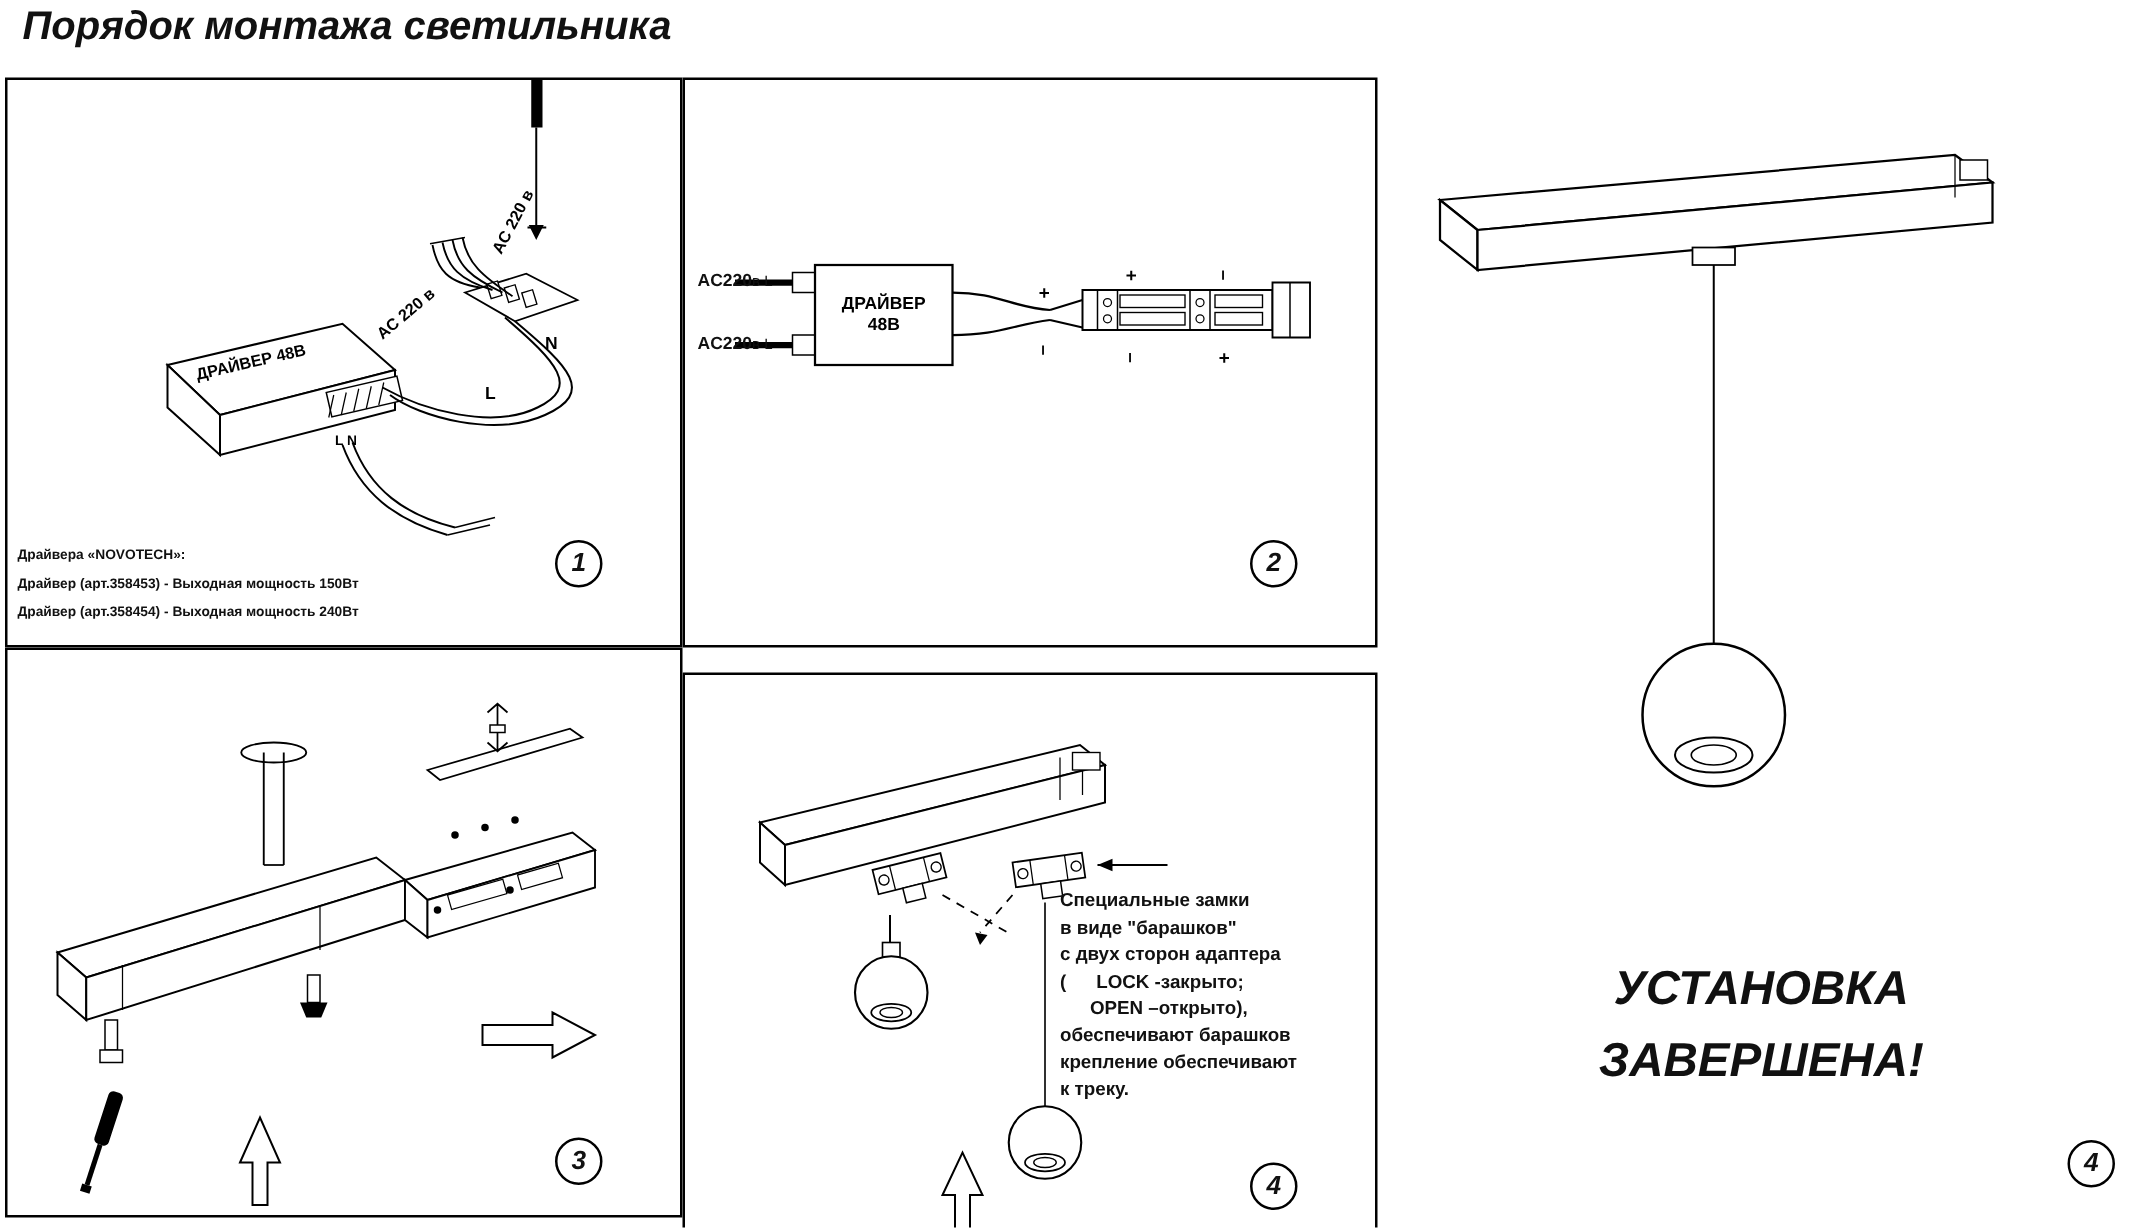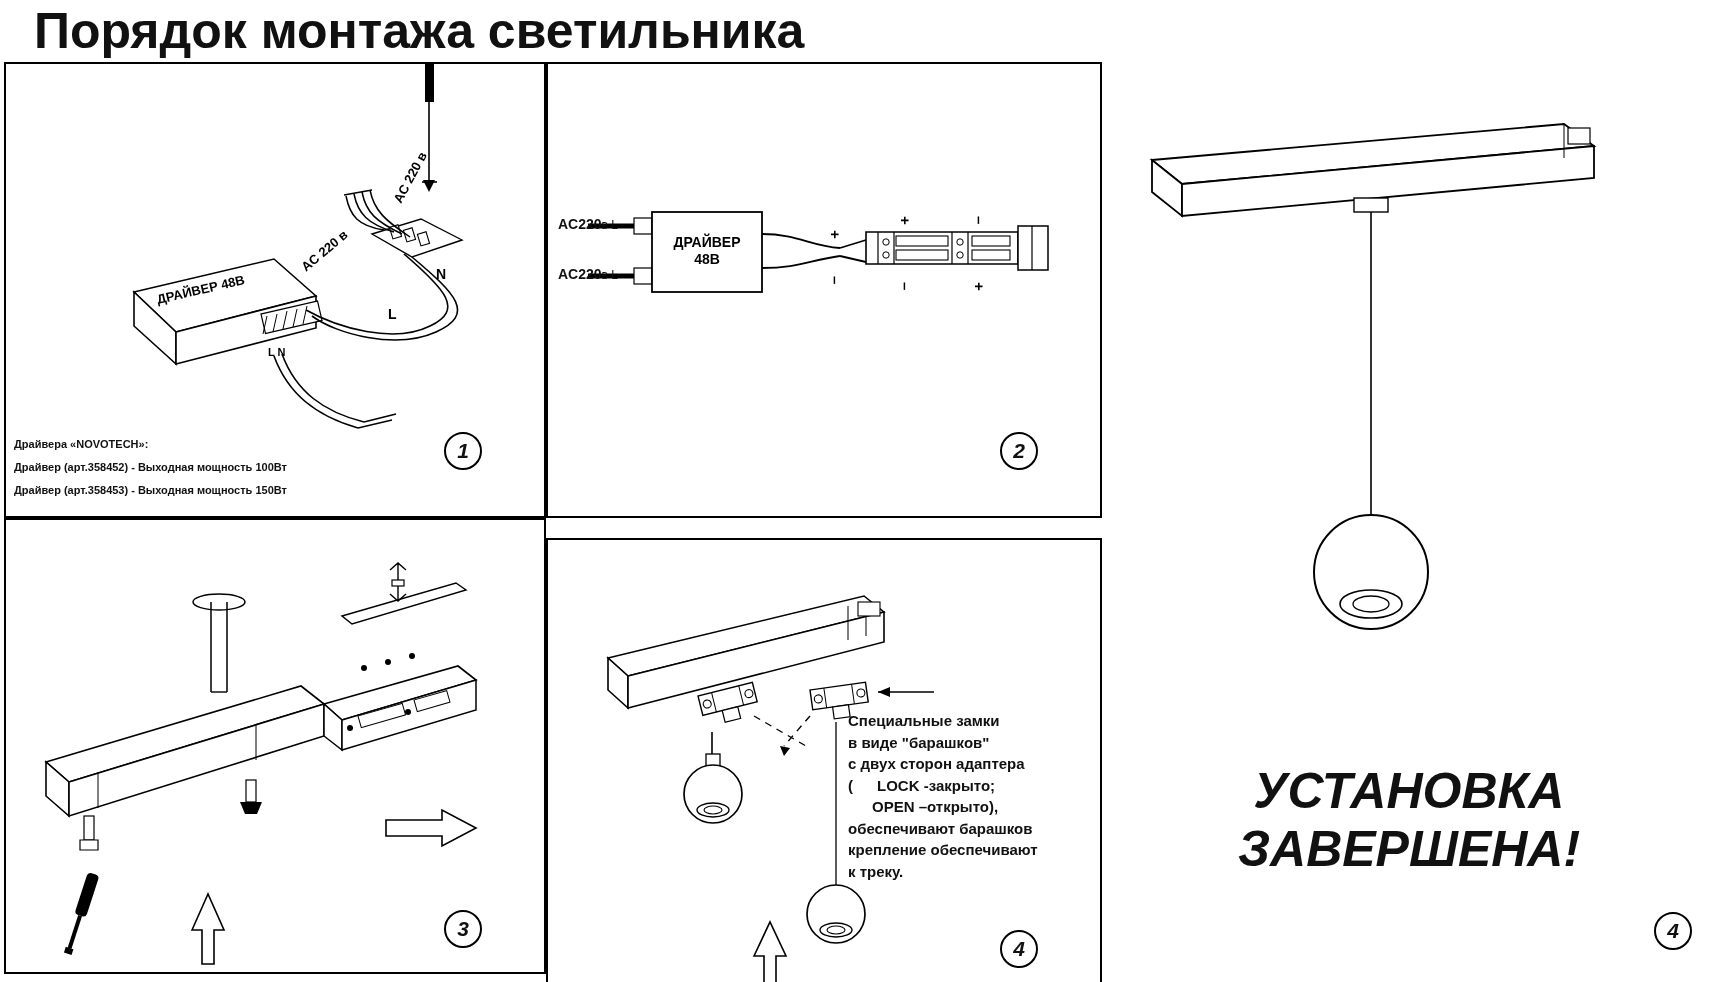--- a/index.html
+++ b/index.html
@@ -4,22 +4,22 @@
 <style>
   html,body{margin:0;padding:0;}
   body{
     width:1720px;height:982px;background:#ffffff;
     font-family:"Liberation Sans", sans-serif;color:#111;
     overflow:hidden;position:relative;
   }
   .page{position:relative;width:1720px;height:982px;}
 
   .title{
-    position:absolute;left:34px;top:2px;
-    font-size:50px;font-weight:bold;
+    position:absolute;left:18px;top:2px;
+    font-size:32px;font-weight:bold;font-style:italic;
     letter-spacing:0px;white-space:nowrap;
   }
 
   
   .grid{position:absolute;left:4px;top:62px;width:1098px;height:912px;}
   .cell{position:absolute;border:2px solid #000;background:#fff;box-sizing:border-box;}
   .c1{left:0;top:0;width:542px;height:456px;}
   .c2{left:542px;top:0;width:556px;height:456px;}
   .c3{left:0;top:456px;width:542px;height:456px;}
   .c4{left:542px;top:476px;width:556px;height:456px;}
@@ -39,21 +39,21 @@
     font-size:11px;font-weight:bold;line-height:23px;white-space:nowrap;
   }
   .lock-note{
     position:absolute;left:300px;top:170px;width:200px;
     font-size:15px;line-height:21.5px;font-weight:600;
   }
   .lock-note b{font-weight:bold;margin-left:24px;}
 
   .done{
     position:absolute;left:0;top:700px;width:614px;text-align:center;
-    font-size:50px;font-weight:bold;font-style:italic;line-height:58px;
+    font-size:38px;font-weight:bold;font-style:italic;line-height:58px;
   }
 
   svg{display:block;}
   .ln{stroke:#000;fill:none;}
   .f-white{fill:#fff;stroke:#000;}
   .f-black{fill:#000;stroke:none;}
   .lbl{font-family:"Liberation Sans", sans-serif;font-weight:bold;}
 </style>
 </head>
 <body>
@@ -108,22 +108,22 @@
 
         <path class="ln" stroke-width="1.6" d="M406 193 C450 230 470 250 430 268 C390 286 330 270 306 252"></path>
         <path class="ln" stroke-width="1.6" d="M398 190 C440 226 458 246 424 262 C388 280 332 264 300 246"></path>
         <text class="lbl" x="430" y="215" font-size="14">N</text>
         <text class="lbl" x="382" y="255" font-size="14">L</text>
         <text class="lbl" x="262" y="292" font-size="11">L N</text>
       </svg>
 
       <div class="drv-note">
         <div>Драйвера «NOVOTECH»:</div>
-        <div>Драйвер (арт.358452) - Выходная мощность 100Вт</div>
         <div>Драйвер (арт.358453) - Выходная мощность 150Вт</div>
+        <div>Драйвер (арт.358454) - Выходная мощность 240Вт</div>
       </div>
 
       <div class="step-badge" style="right:62px;bottom:46px;">1</div>
     </div>
 
     <div class="cell c2">
       <svg width="552" height="452" viewBox="0 0 552 452">
 
         <path class="ln" stroke-width="5" d="M40 162 h62"></path>
         <path class="ln" stroke-width="5" d="M40 212 h62"></path>

